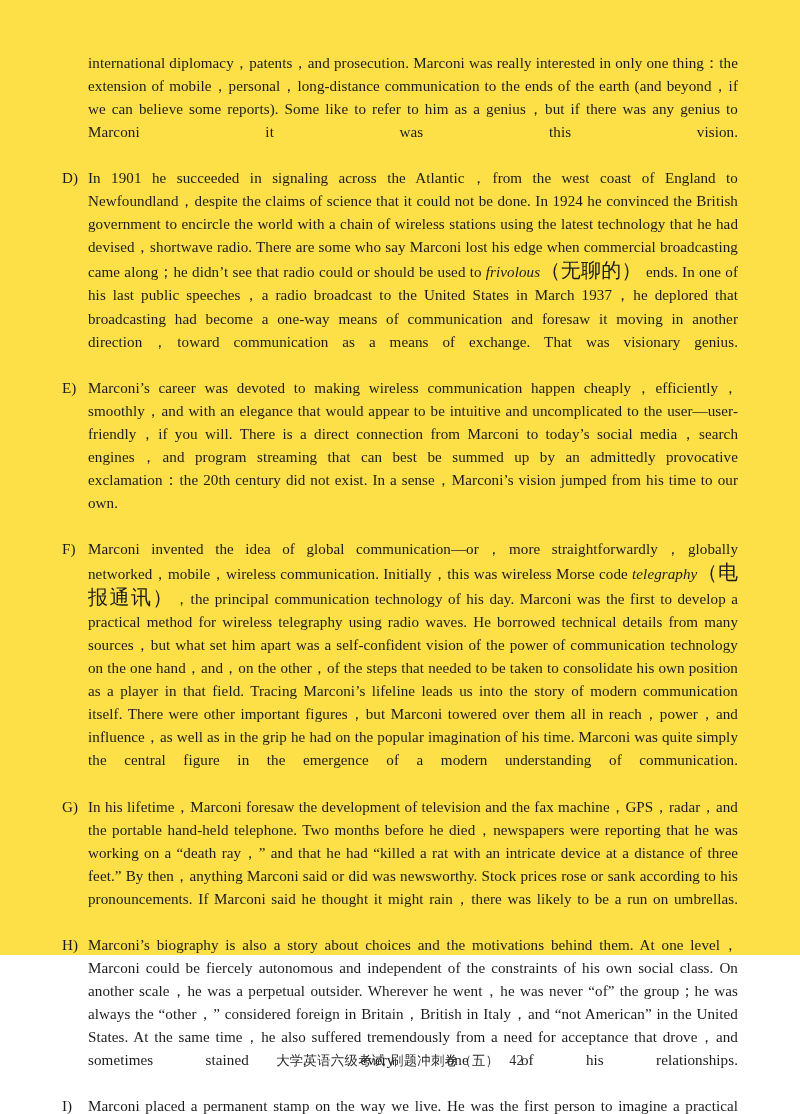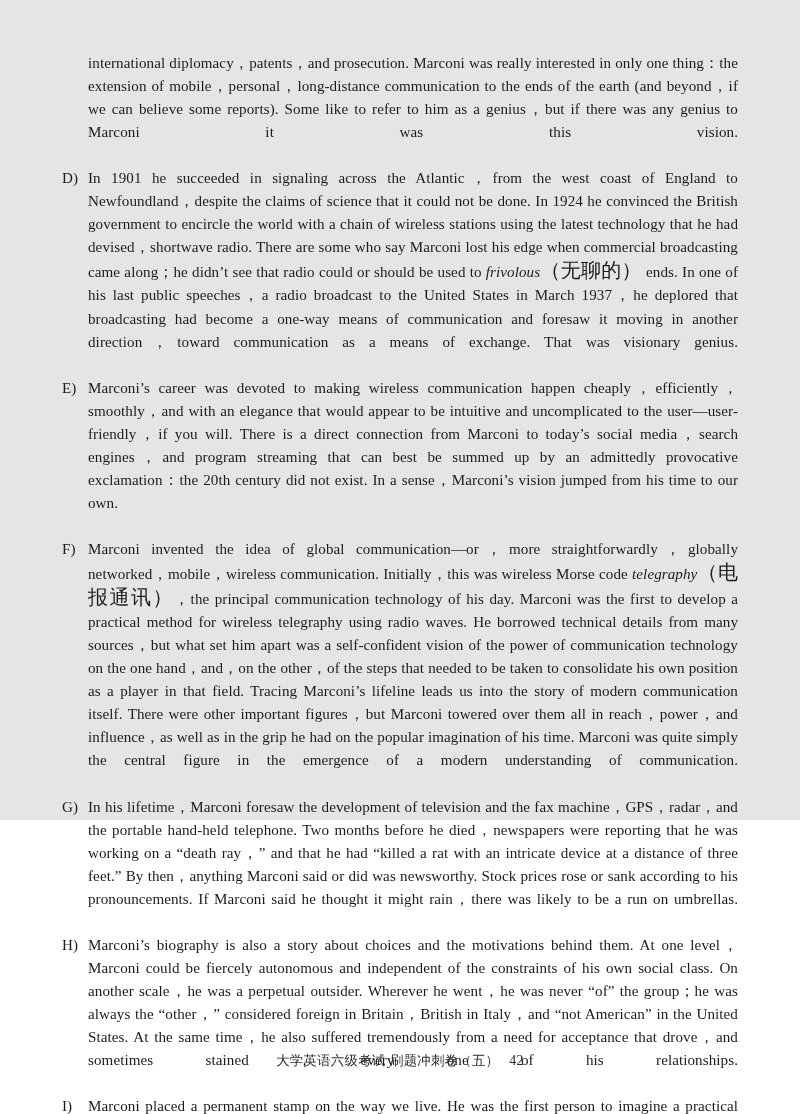--- a/index.html
+++ b/index.html
@@ -15,22 +15,22 @@
     overflow: hidden;
     font-family: "Liberation Serif", "DejaVu Serif", serif;
     color: #1a1a1a;
   }
 
   #page {
     position: absolute;
     left: 0;
     top: 0;
     width: 800px;
-    height: 820px;
-    background: #e5e5e5;
+    height: 955px;
+    background: #fde047;
   }
 
   #content {
     position: absolute;
     left: 62px;
     top: 52px;
     width: 676px;
   }
 
   

